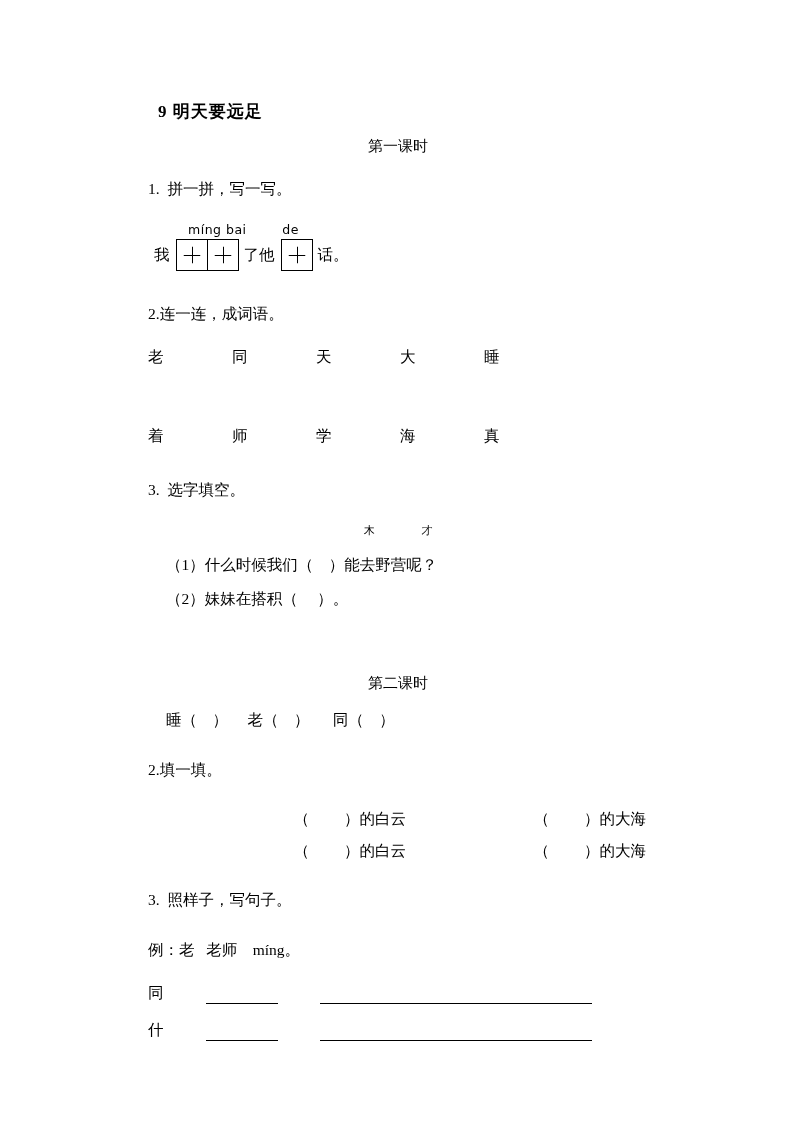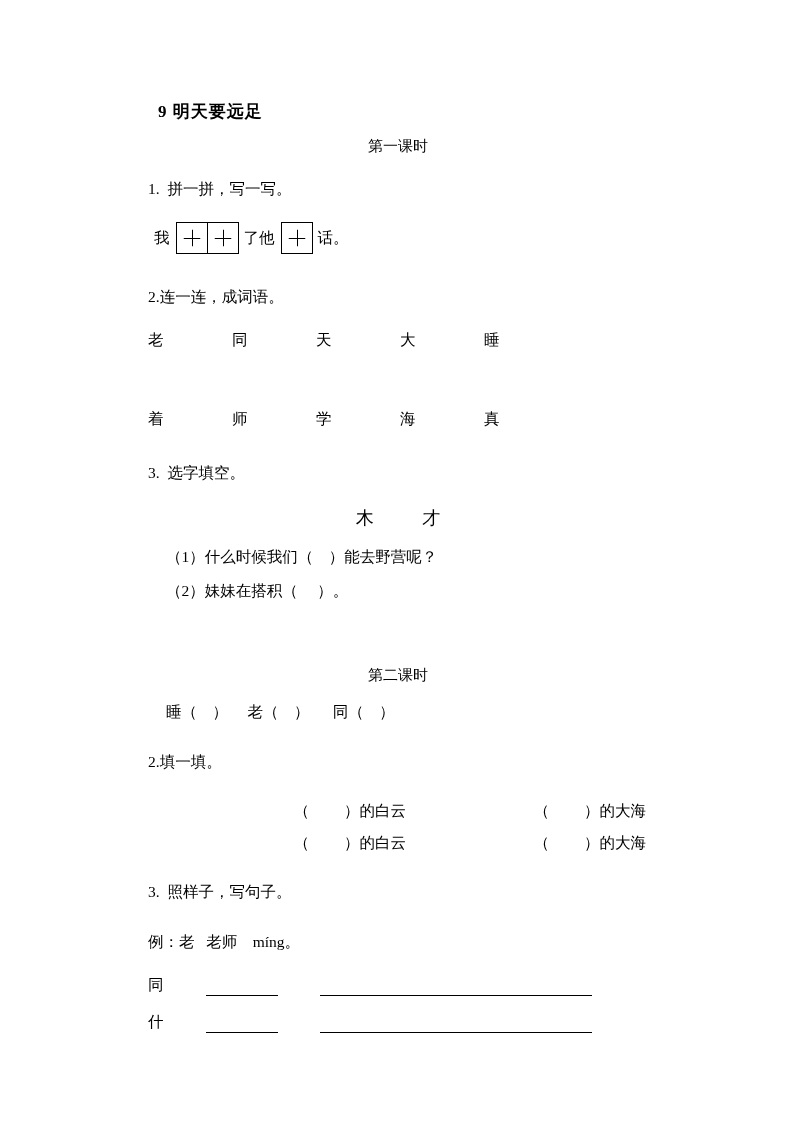--- a/index.html
+++ b/index.html
@@ -105,21 +105,21 @@
     width: 84px;
     display: inline-block;
   }
   .word-row.second {
     margin-top: 58px;
   }
   .gap-sm { height: 10px; }
   .gap-lg { height: 52px; }
   .choice-row {
     text-align: center;
-    font-size: 18px;
+    font-size: 11px;
     margin: 12px 0 10px 0;
     letter-spacing: 0px;
   }
   .choice-row span {
     margin: 0 22px;
   }
   .fill-row {
     font-size: 15.5px;
     line-height: 34px;
     margin-left: 18px;
@@ -164,20 +164,21 @@
 
 <div class="page">
   <div class="content">
 
     <div class="doc-title">9 明天要远足</div>
 
     <div class="centered">第一课时</div>
 
     <div class="line indent1">1.  拼一拼，写一写。</div>
 
+    <div class="pinyin-row">míng bai        de</div>
 
     <div class="tian-row">
       <span class="txt">我</span>
       <span class="tian-group">
         <span class="tian"></span>
         <span class="tian"></span>
       </span>
       <span class="txt">了他</span>
       <span class="tian-group">
         <span class="tian"></span>

